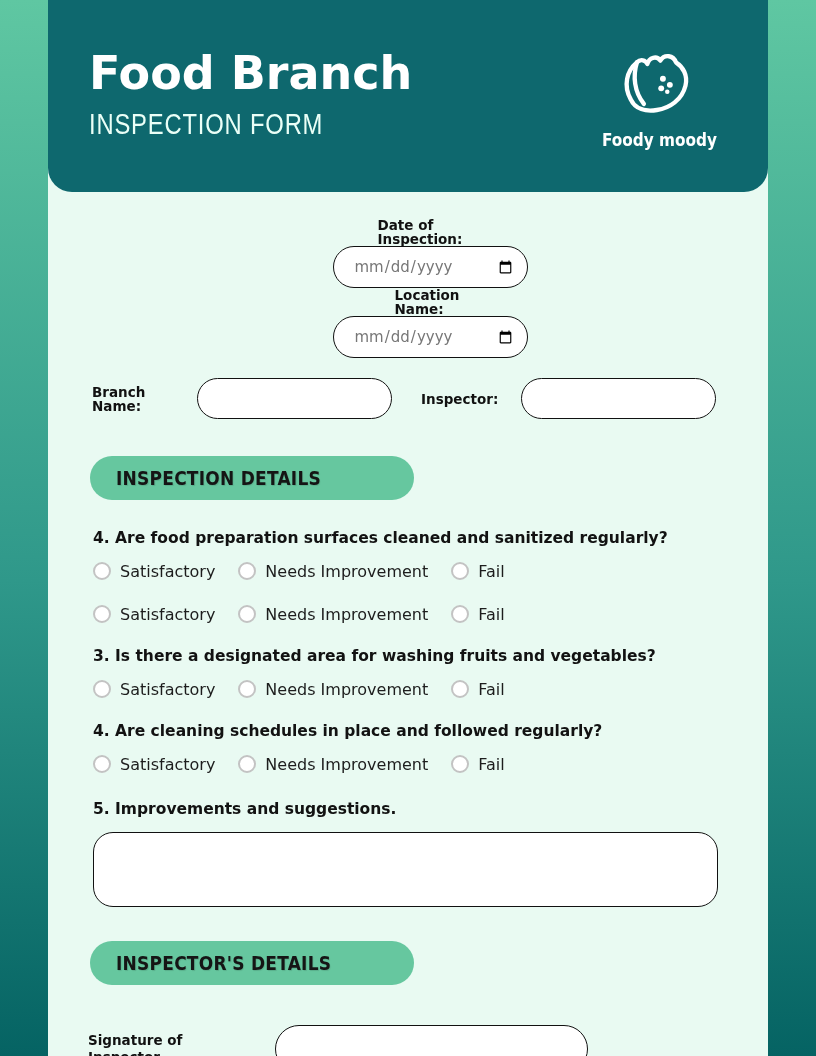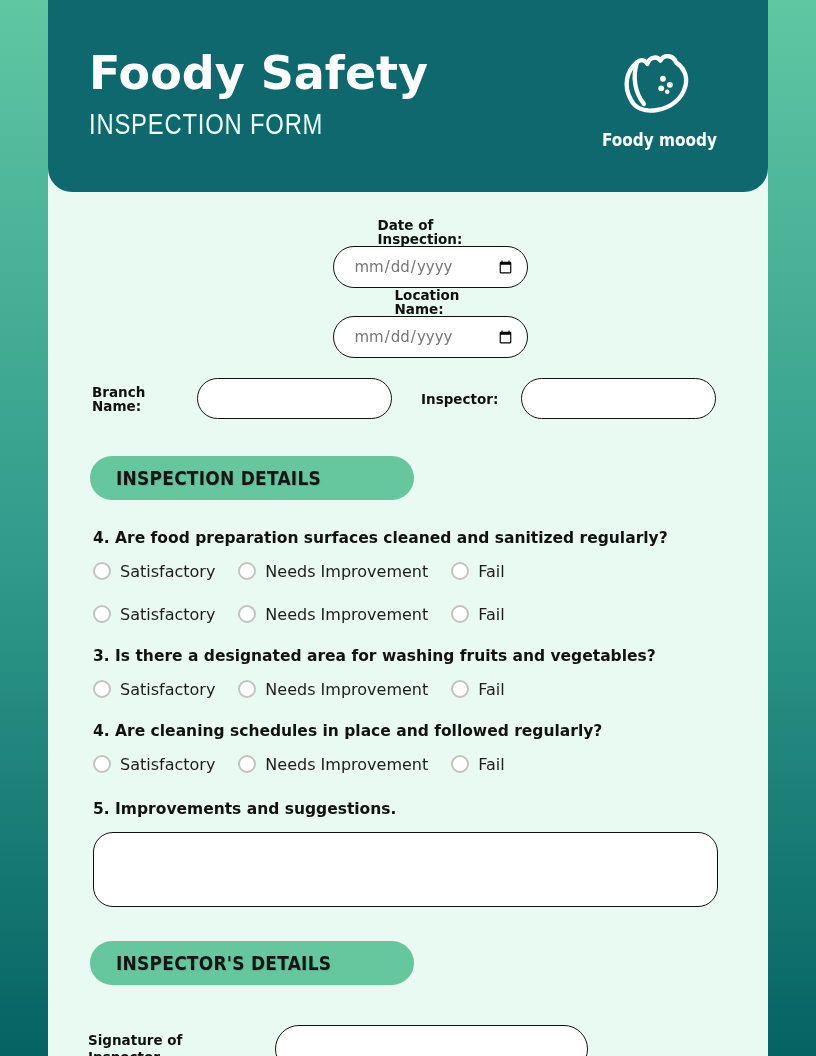--- a/index.html
+++ b/index.html
@@ -80,21 +80,21 @@
   .sig-label{width:139px;font-size:13.5px;font-weight:700;color:#111;line-height:17px;}
   input.sig-input{width:313px;height:48px;border-radius:24px;padding:0 18px;font-size:15px;color:#111;}
 </style>
 </head>
 <body>
 
 <div class="page">
   <div class="panel"></div>
 
   <div class="header">
-    <div class="title">Foody Safety</div>
+    <div class="title">Food Branch</div>
     <div class="subtitle">INSPECTION FORM</div>
     <div class="logo">
       <svg viewBox="0 0 90 84">
         <g fill="none" stroke="#ffffff" stroke-width="5" stroke-linecap="round" stroke-linejoin="round">
           <path d="M16,60 C7,44 11,27 23,17 C27,13 33,14 35,19 C37,11 46,9 50,15 C55,7 65,9 68,17 C76,22 82,32 79,44 C75,60 61,70 46,72 C33,74 21,71 16,60 Z"></path>
           <path d="M23,17 C18,33 20,51 31,65"></path>
         </g>
         <g fill="#ffffff">
           <circle cx="53" cy="36" r="3.4"></circle>
           <circle cx="61" cy="43" r="3.4"></circle>

